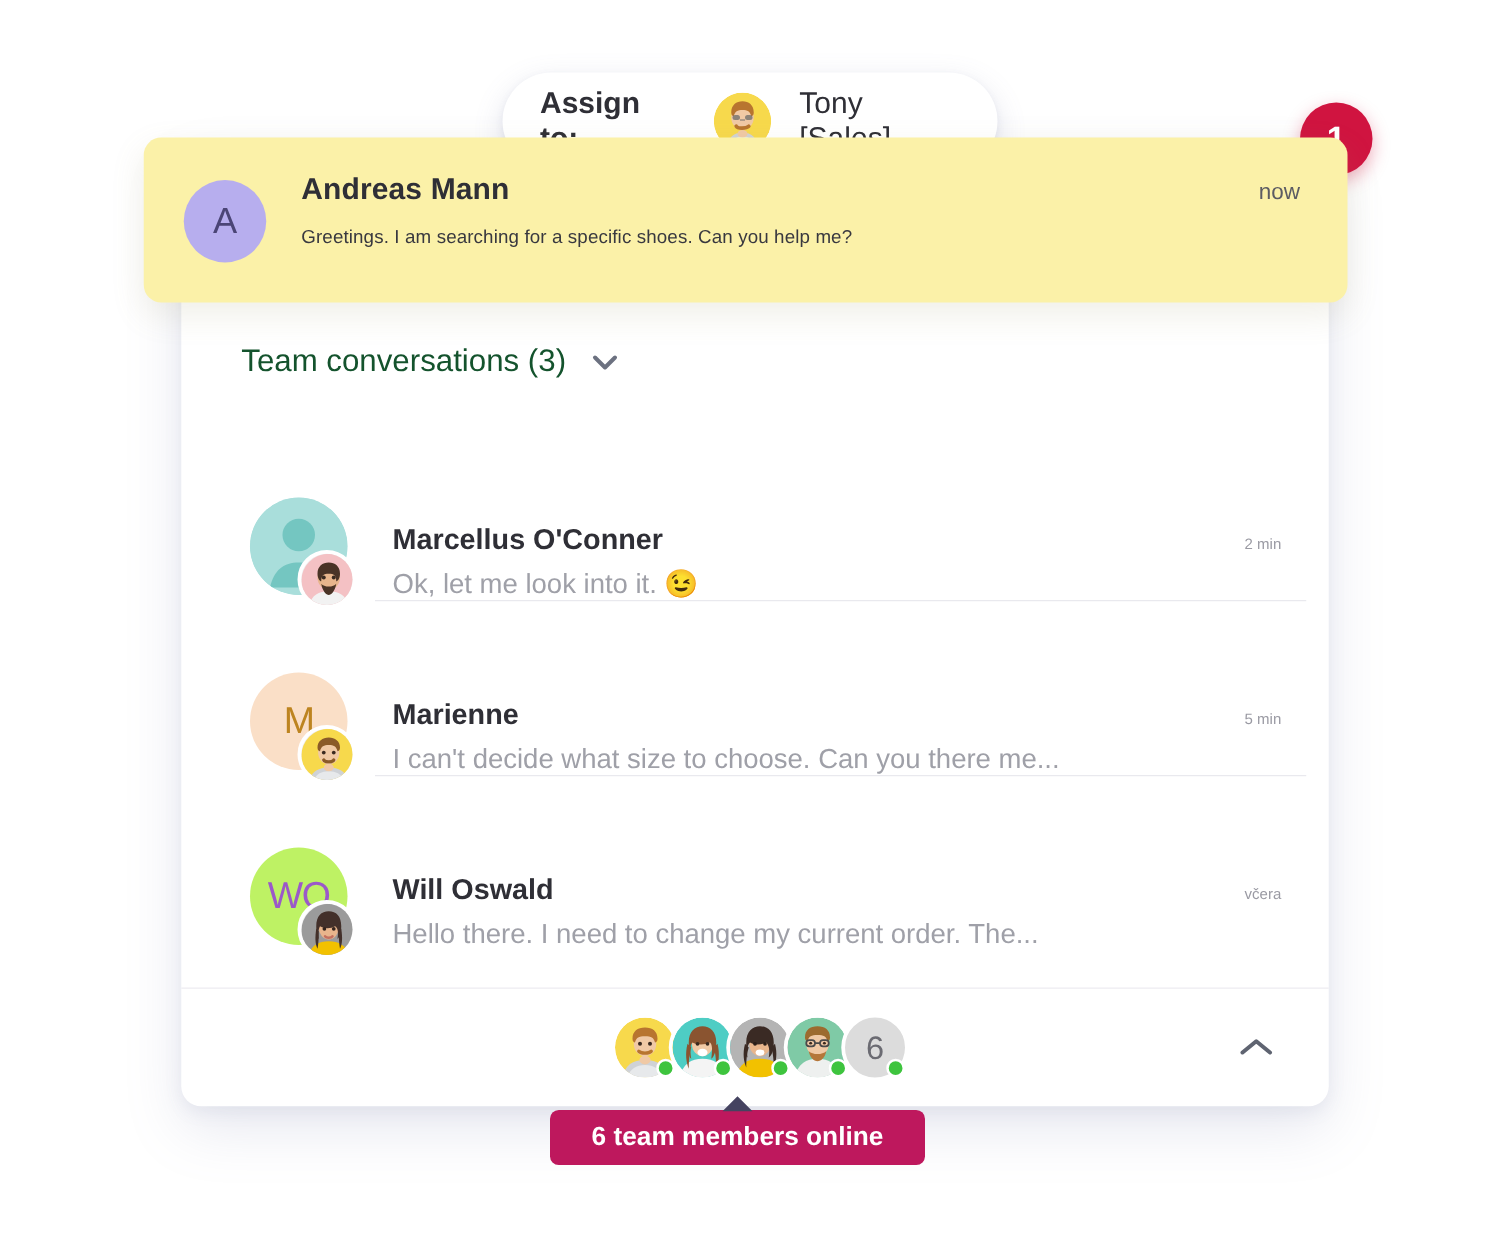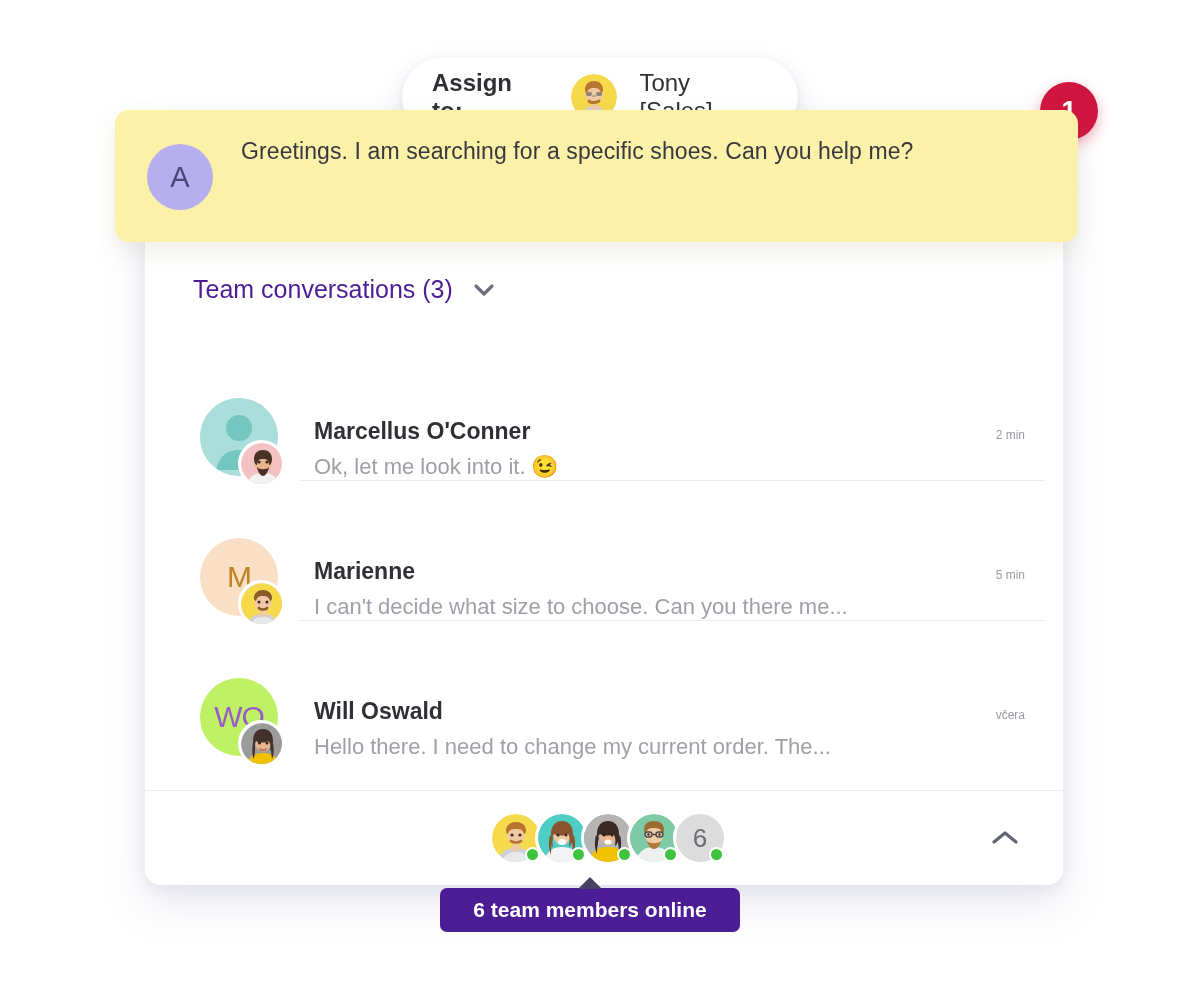--- a/index.html
+++ b/index.html
@@ -80,21 +80,22 @@
     color: #2f2f36;
     letter-spacing: 0.1px;
   }
 
   .nm-time {
     font-size: 18px;
     color: #5c5c63;
   }
 
   .nm-text {
-    font-size: 23px;
+    margin-top: 15px;
+    font-size: 15px;
     color: #38383f;
     letter-spacing: 0.1px;
   }
 
   
   .badge {
     position: absolute;
     left: 1040px;
     top: 82px;
     width: 58px;
@@ -152,21 +153,21 @@
     position: absolute;
     left: 193px;
     top: 275px;
     display: flex;
     align-items: center;
     gap: 18px;
   }
 
   .tc-title {
     font-size: 25px;
-    color: #4c1d95;
+    color: #14532d;
   }
 
   .chev-down {
     width: 26px;
     height: 26px;
     display: block;
   }
 
   
   .conv-list {
@@ -326,21 +327,21 @@
     justify-content: center;
   }
 
   
   .tooltip {
     position: absolute;
     left: 440px;
     top: 888px;
     width: 300px;
     height: 44px;
-    background: #4c1d95;
+    background: #be185d;
     border-radius: 7px;
     color: #ffffff;
     font-size: 21px;
     font-weight: bold;
     display: flex;
     align-items: center;
     justify-content: center;
   }
 
   .tooltip::after {
@@ -382,20 +383,24 @@
       </svg>
     </span>
     <span class="assign-name">Tony [Sales]</span>
   </div>
 
   <div class="badge">1</div>
 
   <div class="new-message">
     <div class="nm-avatar">A</div>
     <div class="nm-body">
+      <div class="nm-top">
+        <span class="nm-name">Andreas Mann</span>
+        <span class="nm-time">now</span>
+      </div>
       <div class="nm-text">Greetings. I am searching for a specific shoes. Can you help me?</div>
     </div>
   </div>
 
   <div class="tc-header">
     <span class="tc-title">Team conversations (3)</span>
     <span>
       <svg class="chev-down" viewBox="0 0 26 26" aria-hidden="true">
         <path d="M5 9l8 8 8-8" stroke="#6c7180" stroke-width="3.2" fill="none" stroke-linecap="round" stroke-linejoin="round"></path>
       </svg>

